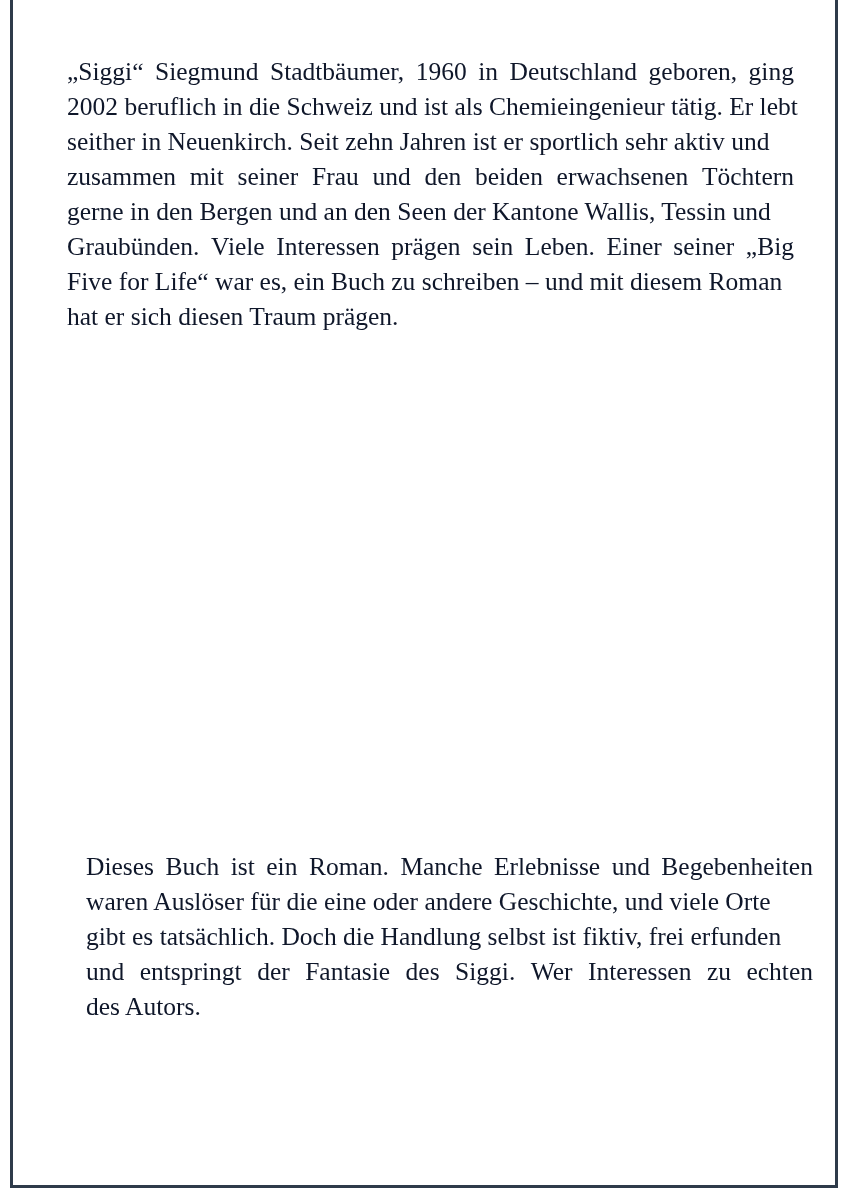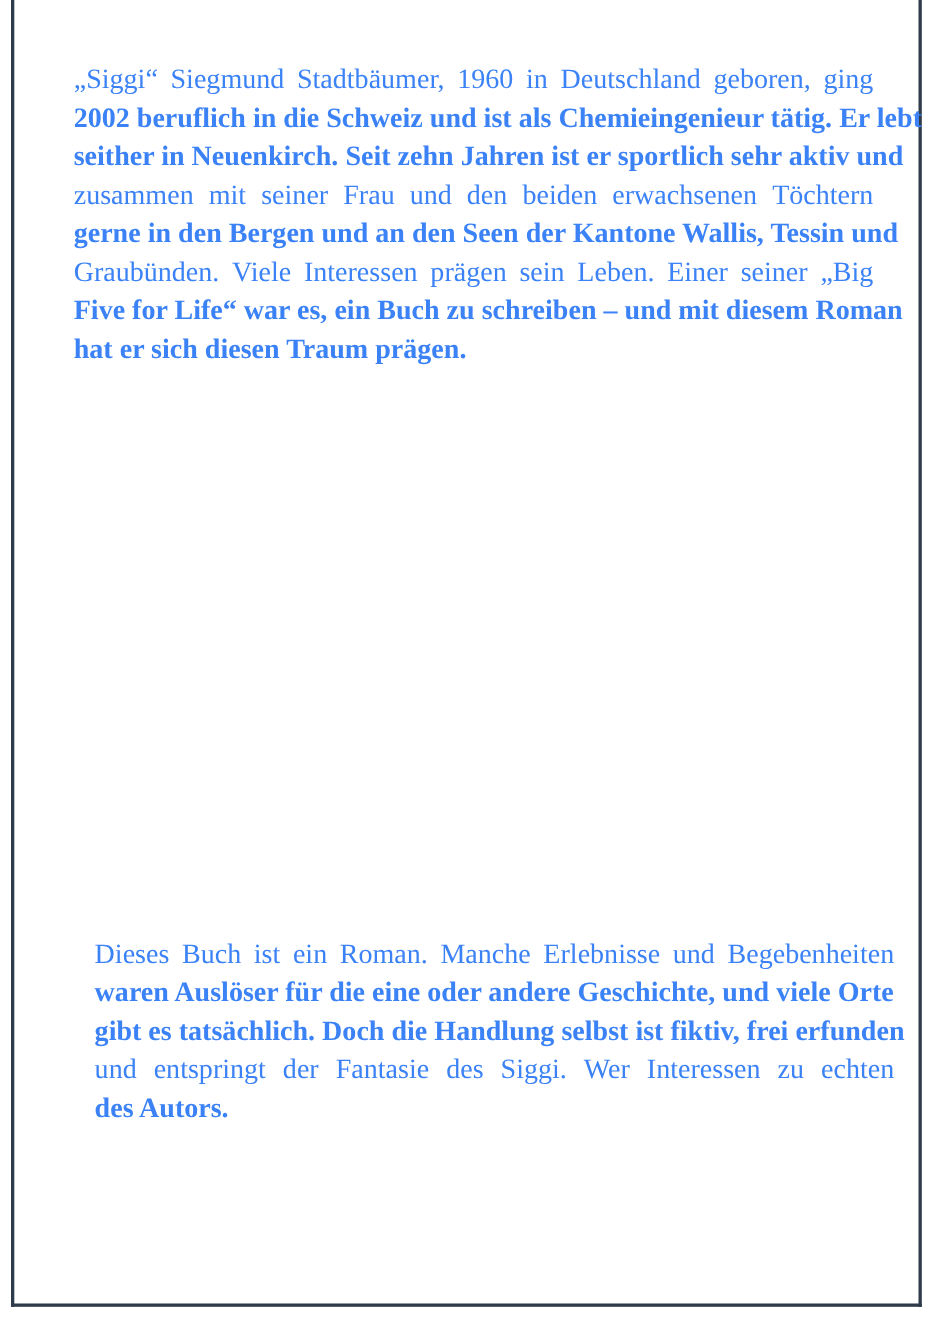--- a/index.html
+++ b/index.html
@@ -45,38 +45,37 @@
 
   #paragraph-author  { top: 58px; }
   #paragraph-disclaimer { top: 853px; margin-left: 19px; }
 
   
   .line {
     display: block;
     height: 35px;
     line-height: 35px;
     font-size: 25.5px;
-    color: #3b82f6;
+    color: #0f172a;
     white-space: nowrap;
     letter-spacing: 0;
   }
 
   
   .line.justify {
     display: flex;
     justify-content: space-between;
     width: 727px;
   }
   .line.justify > span { white-space: pre; }
 
   
   .line.last {
     display: block;
     width: auto;
-    font-weight: bold;
   }
 
   
   .line {
     -webkit-font-smoothing: antialiased;
     text-rendering: optimizeLegibility;
   }
 </style>
 </head>
 <body>

